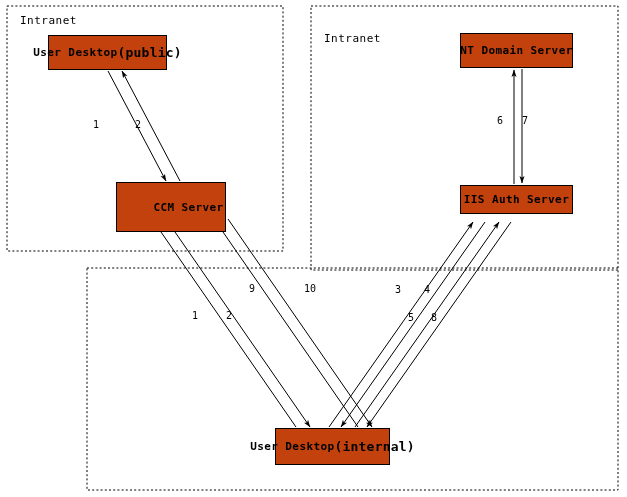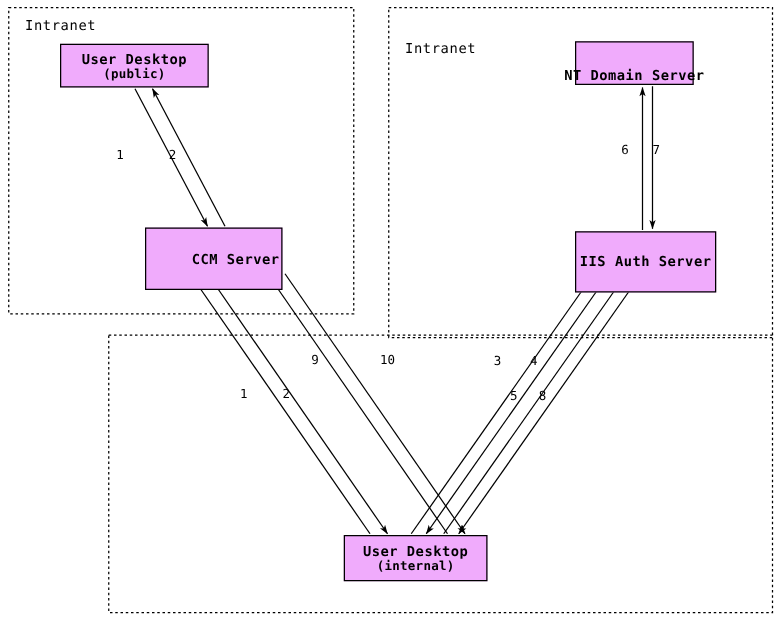--- a/index.html
+++ b/index.html
@@ -15,39 +15,39 @@
     position:absolute;
     font-family:"DejaVu Sans Mono","Liberation Mono",monospace;
     font-size:11px;
     color:#000000;
     letter-spacing:0.5px;
     white-space:nowrap;
   }
   .node-box{
     position:absolute;
     border:1px solid #000000;
-    background:#f0abfc;
+    background:#c2410c;
     box-sizing:border-box;
     display:flex;
-    flex-direction:column;
+    flex-direction:row;
     align-items:center;
     justify-content:center;
     color:#000000;
   }
   .node-title{
     font-family:"DejaVu Sans Mono","Liberation Mono",monospace;
     font-size:11px;
     font-weight:bold;
     letter-spacing:0.4px;
     white-space:nowrap;
     line-height:13px;
   }
   .node-sub{
     font-family:"DejaVu Sans Mono","Liberation Mono",monospace;
-    font-size:10px;
+    font-size:13px;
     font-weight:bold;
     letter-spacing:0.2px;
     white-space:nowrap;
     line-height:11px;
   }
   .flow-label{
     position:absolute;
     font-family:"DejaVu Sans Mono","Liberation Mono",monospace;
     font-size:10px;
     color:#000000;
@@ -125,25 +125,25 @@
 
   <div class="node-box" style="left:48px;top:35px;width:119px;height:35px;">
     <div class="node-title">User Desktop</div>
     <div class="node-sub">(public)</div>
   </div>
 
   <div class="node-box" style="left:116px;top:182px;width:110px;height:50px;padding-left:35px;">
     <div class="node-title">CCM Server</div>
   </div>
 
-  <div class="node-box" style="left:460px;top:33px;width:95px;height:35px;justify-content:flex-end;">
+  <div class="node-box" style="left:460px;top:33px;width:113px;height:35px;">
     <div class="node-title">NT Domain Server</div>
   </div>
 
-  <div class="node-box" style="left:460px;top:185px;width:113px;height:49px;">
+  <div class="node-box" style="left:460px;top:185px;width:113px;height:29px;">
     <div class="node-title">IIS Auth Server</div>
   </div>
 
   <div class="node-box" style="left:275px;top:428px;width:115px;height:37px;">
     <div class="node-title">User Desktop</div>
     <div class="node-sub">(internal)</div>
   </div>
 
   <div class="flow-label" style="left:93px;top:120px;">1</div>
   <div class="flow-label" style="left:135px;top:120px;">2</div>

